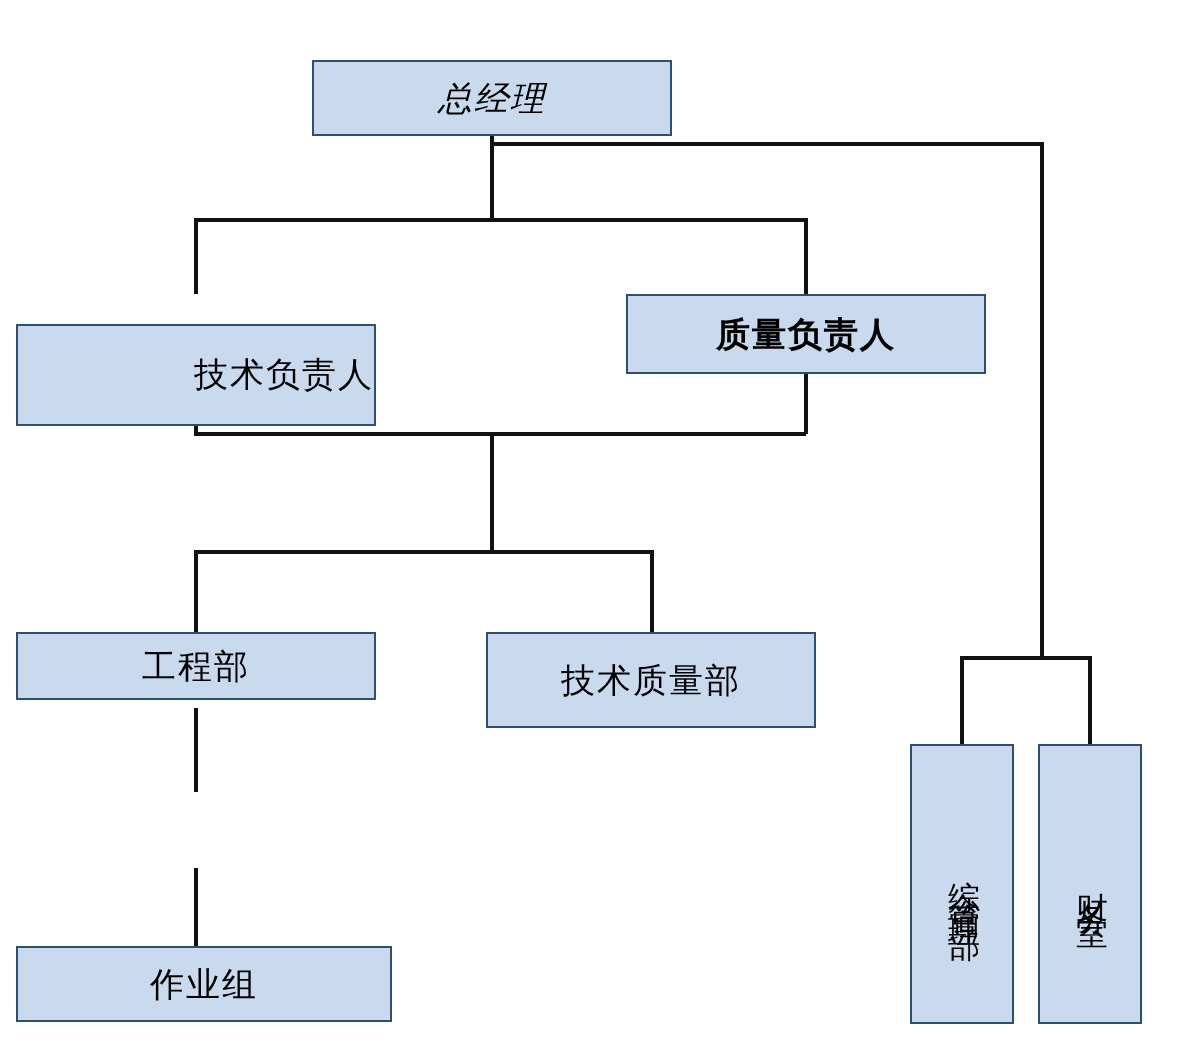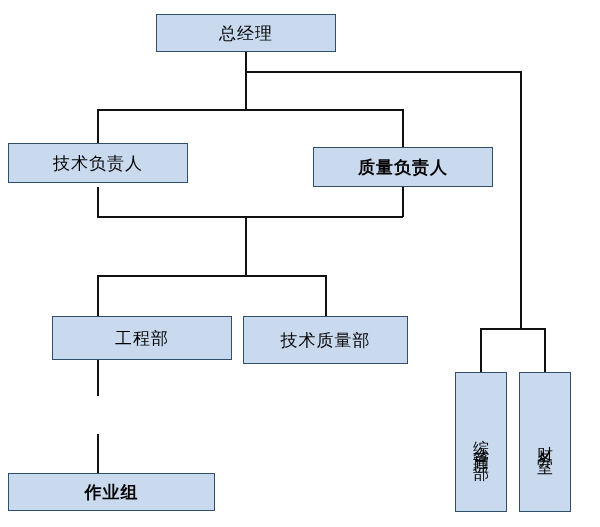--- a/index.html
+++ b/index.html
@@ -72,42 +72,42 @@
   <div class="conn v" style="left:245px; top:216px; width:2px; height:60px;"></div>
 
   <div class="conn h" style="left:97px; top:275px; width:229px; height:2px;"></div>
   <div class="conn v" style="left:97px; top:275px; width:2px; height:41px;"></div>
   <div class="conn v" style="left:325px; top:275px; width:2px; height:41px;"></div>
 
   <div class="conn v" style="left:97px; top:354px; width:2px; height:42px;"></div>
 
   <div class="conn v" style="left:97px; top:434px; width:2px; height:39px;"></div>
 
-  <div class="node" style="left:156px; top:14px; width:180px; height:38px;">
+  <div class="node" style="left:156px; top:30px; width:180px; height:38px;font-style:italic;">
     <span>总经理</span>
   </div>
 
-  <div class="node" style="left:8px; top:143px; width:180px; height:40px;">
+  <div class="node" style="left:8px; top:162px; width:180px; height:51px;justify-content:flex-end;">
     <span>技术负责人</span>
   </div>
 
   <div class="node" style="left:313px; top:147px; width:180px; height:40px;font-weight:bold;">
     <span>质量负责人</span>
   </div>
 
-  <div class="node" style="left:8px; top:316px; width:180px; height:44px;margin-left:44px;">
+  <div class="node" style="left:8px; top:316px; width:180px; height:34px;">
     <span>工程部</span>
   </div>
 
   <div class="node" style="left:243px; top:316px; width:165px; height:48px;">
     <span>技术质量部</span>
   </div>
 
 
-  <div class="node" style="left:8px; top:473px; width:207px; height:38px;font-weight:bold;">
+  <div class="node" style="left:8px; top:473px; width:188px; height:38px;">
     <span>作业组</span>
   </div>
 
   <div class="node vertical" style="left:455px; top:372px; width:52px; height:140px;">
     <span>综合管理部</span>
   </div>
 
   <div class="node vertical" style="left:519px; top:372px; width:52px; height:140px;">
     <span>财务室</span>
   </div>

